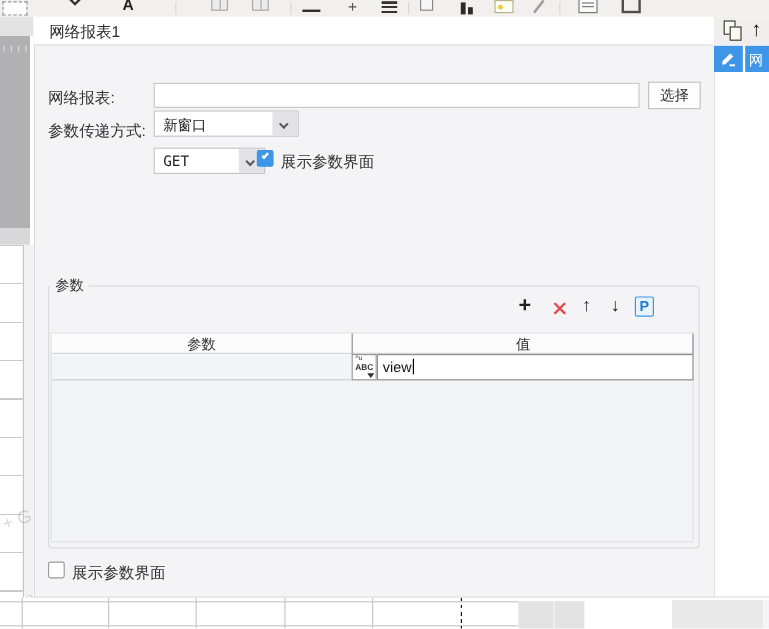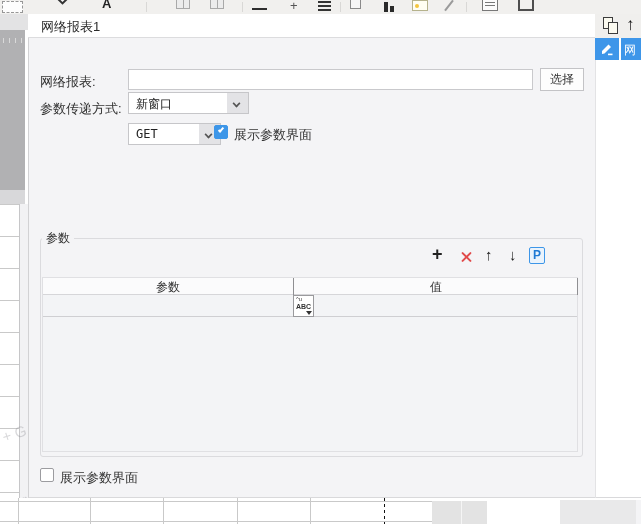--- a/index.html
+++ b/index.html
@@ -241,20 +241,21 @@
             <span class="h" style="left:251px; width:284px;">值</span>
             <span class="tick" style="left:250px"></span>
             <span class="tick" style="left:534px"></span>
           </div>
           <div class="prow">
             <div class="cell-type">
               <span class="abc-top">^u</span>
               <span class="abc-txt">ABC</span>
               <span class="abc-tri"></span>
             </div>
+            <div class="cell-value"><span>view</span><span class="caret"></span></div>
           </div>
         </div>
       </div>
 
       <div class="cb" style="left:12px; top:430px;"></div>
       <span class="footer-cb-label" style="left:32px; top:431px;">展示参数界面</span>
     </div>
   </div>
 
   <div class="abs rpanel">

